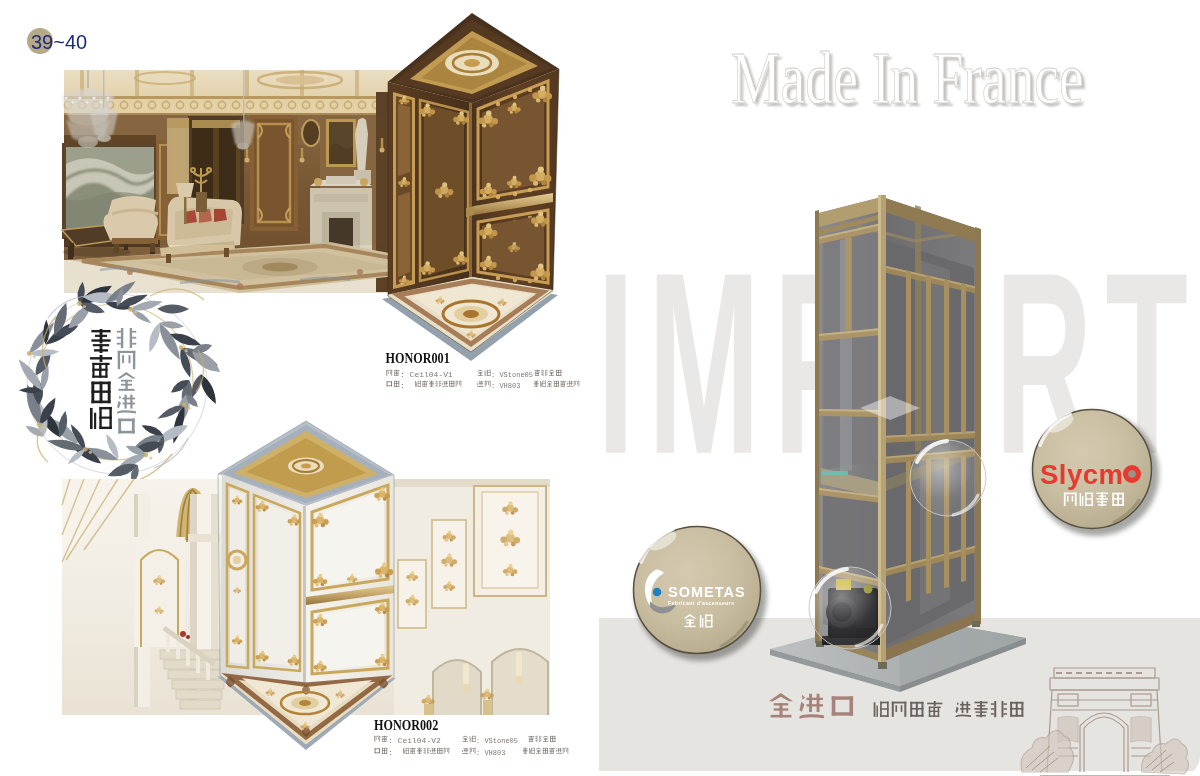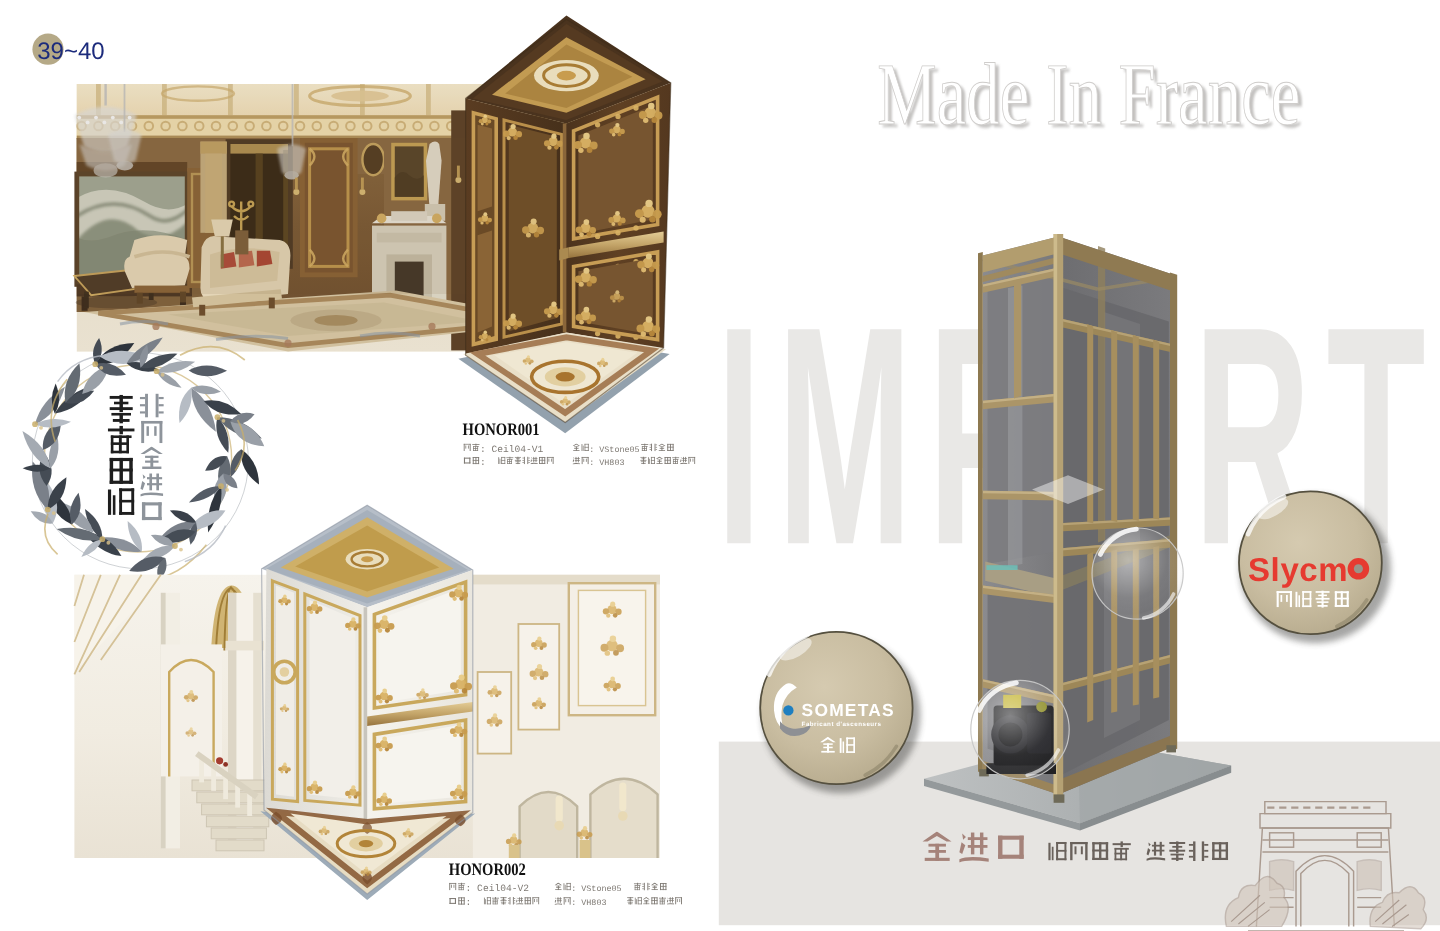--- a/index.html
+++ b/index.html
@@ -1,15 +1,15 @@
 <!DOCTYPE html>
 <html><head><meta charset="utf-8">
 <style>
 html,body{margin:0;padding:0;background:#fff;}
-#page{position:relative;width:1200px;height:776px;overflow:hidden;background:#fff;font-family:"Liberation Sans",sans-serif;}
+#page{position:relative;width:1200px;height:776px;overflow:hidden;background:#fff;font-family:"Liberation Sans",sans-serif;border-radius:20px;}
 svg{display:block}
 </style></head><body>
 <div id="page">
 <svg width="1200" height="776" viewBox="0 0 1200 776">
 <defs>
 
 <symbol id="gA" viewBox="0 0 10 10">
           <rect x="1" y="0.4" width="8" height="1"></rect>
           <rect x="2.5" y="2.4" width="5" height="0.9"></rect>
           <rect x="1" y="4.3" width="8" height="1"></rect>

